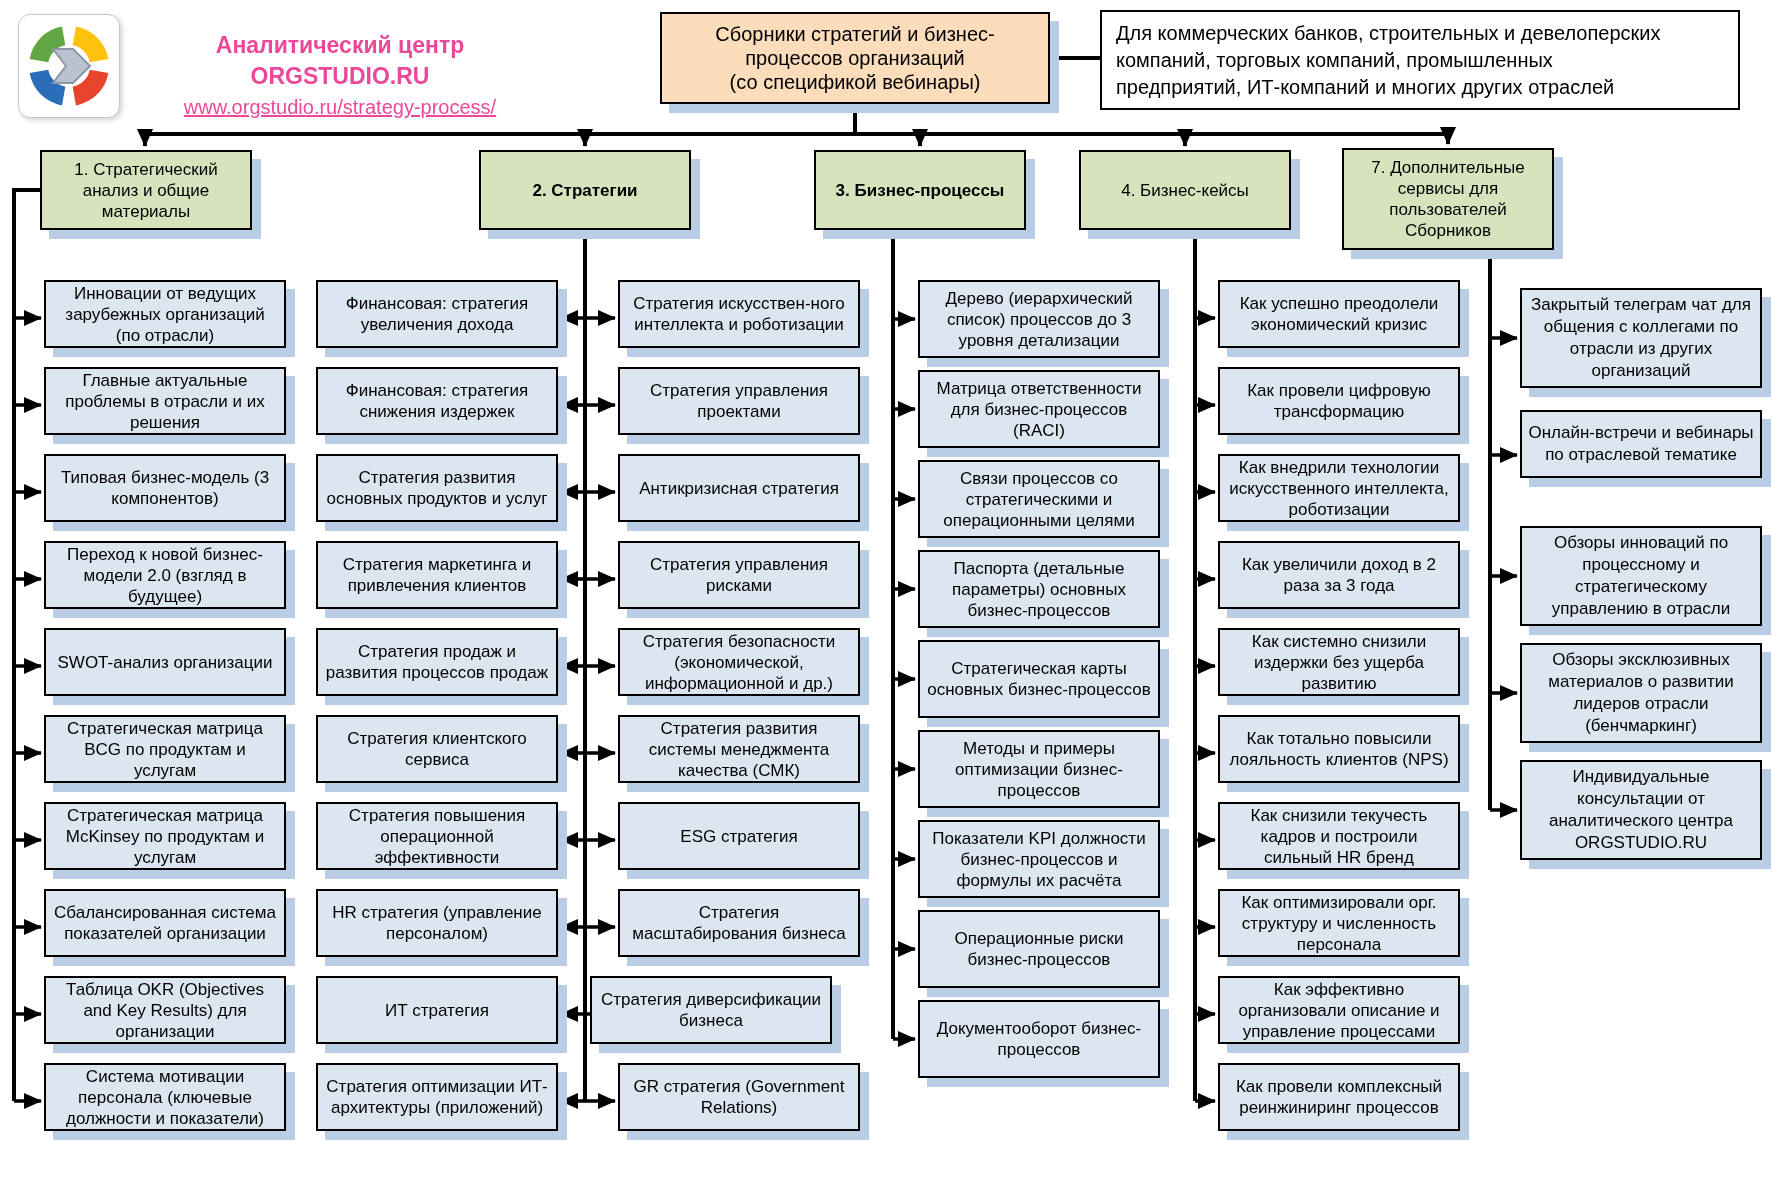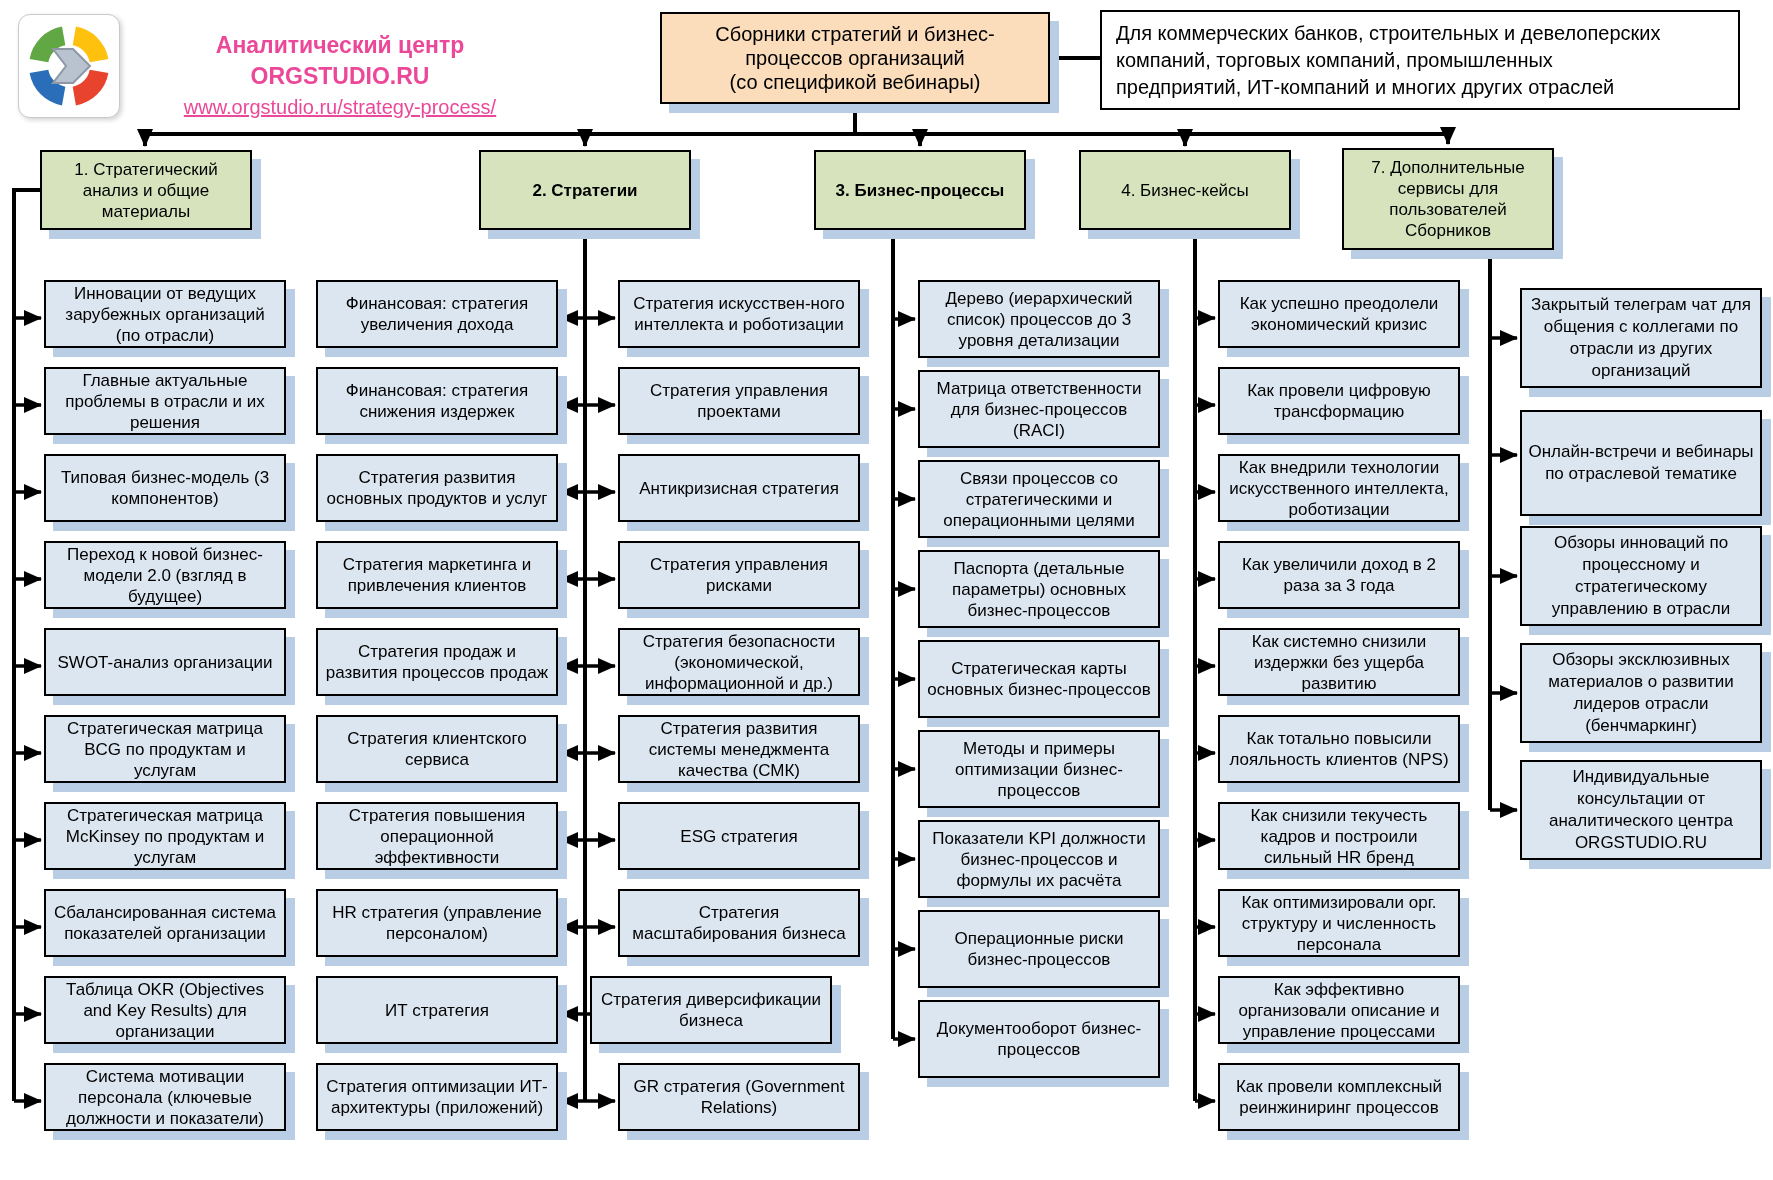--- a/index.html
+++ b/index.html
@@ -184,18 +184,18 @@
   <div class="box item" style="left:1218px;top:454px">Как внедрили технологии искусственного интеллекта, роботизации</div>
   <div class="box item" style="left:1218px;top:541px">Как увеличили доход в 2 раза за 3 года</div>
   <div class="box item" style="left:1218px;top:628px">Как системно снизили издержки без ущерба развитию</div>
   <div class="box item" style="left:1218px;top:715px">Как тотально повысили лояльность клиентов (NPS)</div>
   <div class="box item" style="left:1218px;top:802px">Как снизили текучесть кадров и построили сильный HR бренд</div>
   <div class="box item" style="left:1218px;top:889px">Как оптимизировали орг. структуру и численность персонала</div>
   <div class="box item" style="left:1218px;top:976px">Как эффективно организовали описание и управление процессами</div>
   <div class="box item" style="left:1218px;top:1063px">Как провели комплексный реинжиниринг процессов</div>
 
   <div class="box item c5" style="left:1520px;top:288px;height:100px">Закрытый телеграм чат для общения с коллегами по отрасли из других организаций</div>
-  <div class="box item c5" style="left:1520px;top:410px;height:106px">Онлайн-встречи и вебинары по отраслевой тематике</div>
+  <div class="box item c5" style="left:1520px;top:410px;height:68px">Онлайн-встречи и вебинары по отраслевой тематике</div>
   <div class="box item c5" style="left:1520px;top:526px;height:100px">Обзоры инноваций по процессному и стратегическому управлению в отрасли</div>
   <div class="box item c5" style="left:1520px;top:643px;height:100px">Обзоры эксклюзивных материалов о развитии лидеров отрасли (бенчмаркинг)</div>
   <div class="box item c5" style="left:1520px;top:760px;height:100px">Индивидуальные консультации от аналитического центра ORGSTUDIO.RU</div>
 
 </div>
 
 </body></html>

